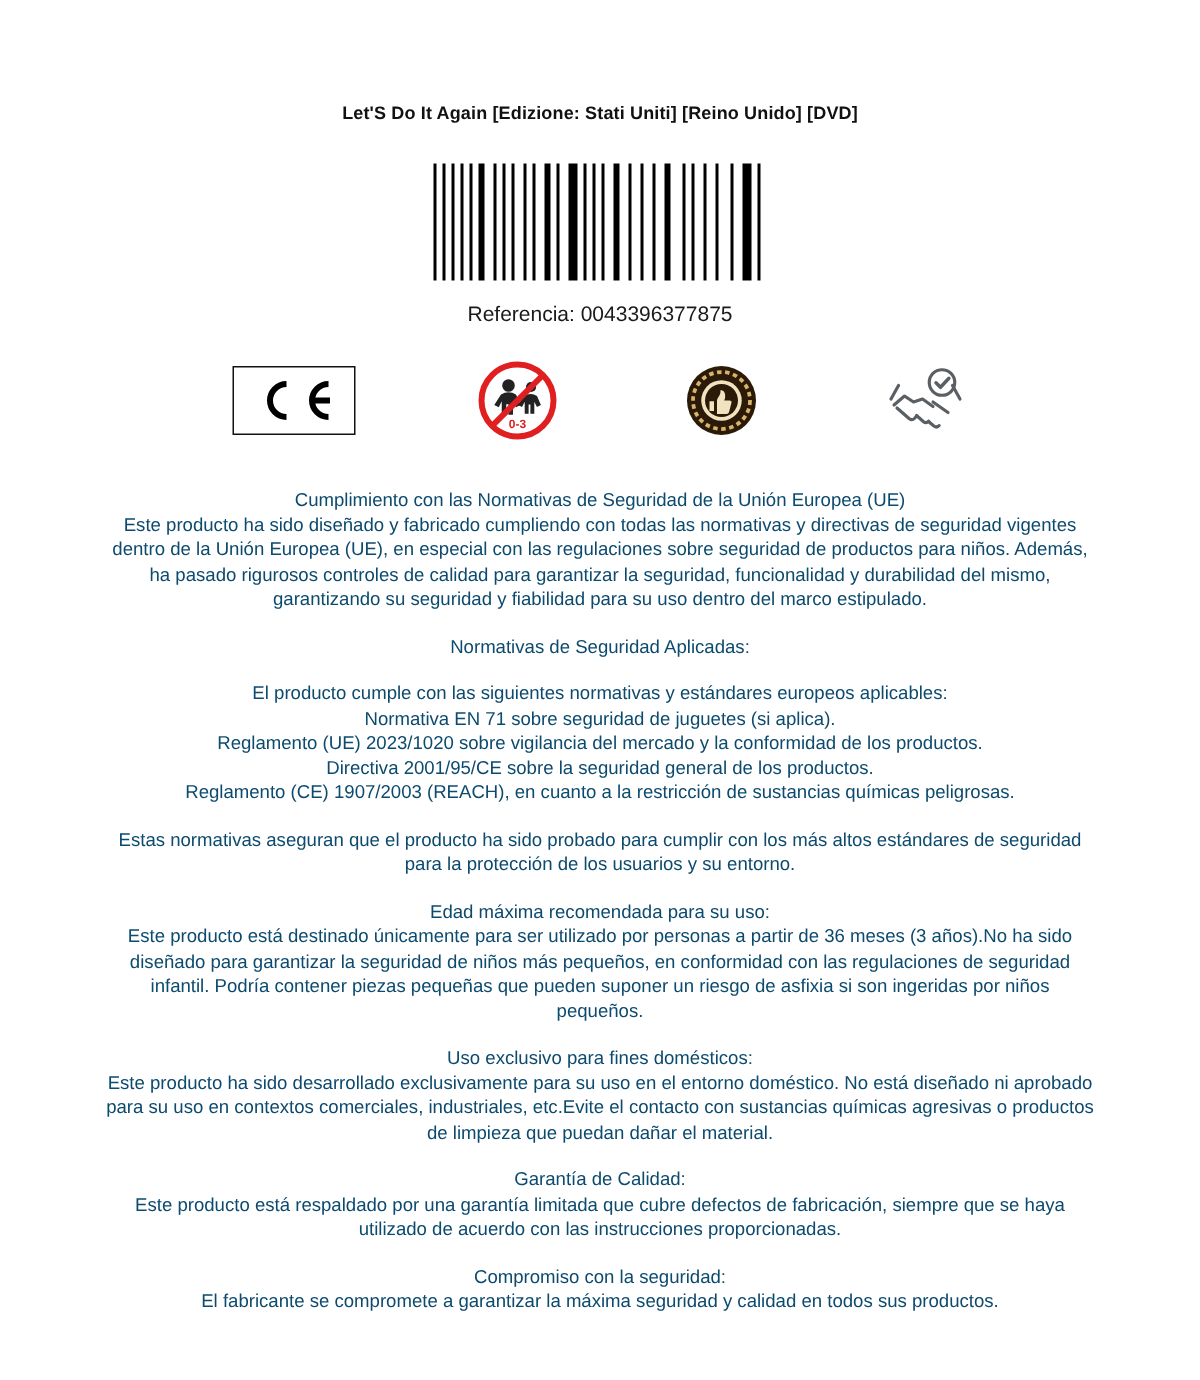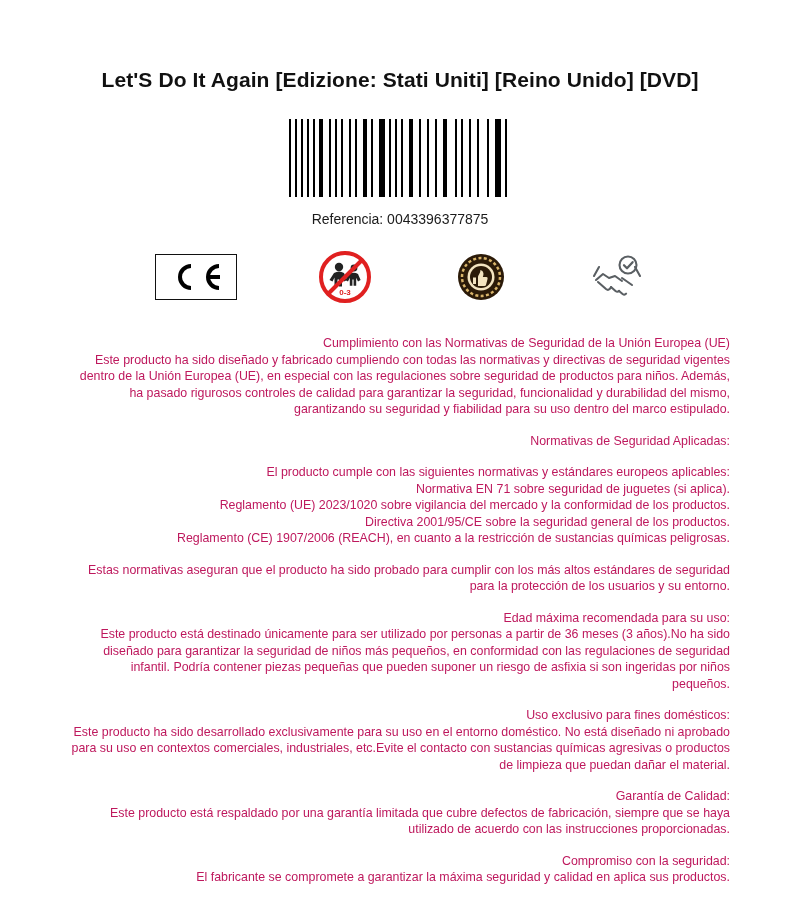--- a/index.html
+++ b/index.html
@@ -19,21 +19,21 @@
     height: 920px;
     box-sizing: border-box;
     padding: 0 40px;
     display: flex;
     flex-direction: column;
     align-items: center;
   }
 
   .product-title {
     margin-top: 68px;
-    font-size: 21px;
+    font-size: 12px;
     font-weight: bold;
     text-align: center;
     letter-spacing: 0.1px;
     color: #111;
   }
 
   .barcode-block {
     margin-top: 27px;
     display: flex;
     flex-direction: column;
@@ -86,22 +86,21 @@
 
   .legal {
     margin-top: 30px;
     width: 660px;
     text-align: center;
   }
   .legal p {
     margin: 0;
     font-size: 12.4px;
     line-height: 16.5px;
-    color: #be185d;
-    text-align: right;
+    color: #0c4a6e;
   }
   .gap-md { height: 15px; }
   .section-head {
     font-size: 12.4px;
     line-height: 16.5px;
   }
 </style>
 </head>
 <body>
 
@@ -230,35 +229,35 @@
     <p>Este producto ha sido diseñado y fabricado cumpliendo con todas las normativas y directivas de seguridad vigentes dentro de la Unión Europea (UE), en especial con las regulaciones sobre seguridad de productos para niños. Además, ha pasado rigurosos controles de calidad para garantizar la seguridad, funcionalidad y durabilidad del mismo, garantizando su seguridad y fiabilidad para su uso dentro del marco estipulado.</p>
 
     <div class="gap-md"></div>
     <p class="section-head">Normativas de Seguridad Aplicadas:</p>
 
     <div class="gap-md"></div>
     <p>El producto cumple con las siguientes normativas y estándares europeos aplicables:</p>
     <p>Normativa EN 71 sobre seguridad de juguetes (si aplica).</p>
     <p>Reglamento (UE) 2023/1020 sobre vigilancia del mercado y la conformidad de los productos.</p>
     <p>Directiva 2001/95/CE sobre la seguridad general de los productos.</p>
-    <p>Reglamento (CE) 1907/2006 (REACH), en cuanto a la restricción de sustancias químicas peligrosas.</p>
+    <p>Reglamento (CE) 1907/2003 (REACH), en cuanto a la restricción de sustancias químicas peligrosas.</p>
 
     <div class="gap-md"></div>
     <p>Estas normativas aseguran que el producto ha sido probado para cumplir con los más altos estándares de seguridad para la protección de los usuarios y su entorno.</p>
 
     <div class="gap-md"></div>
     <p class="section-head">Edad máxima recomendada para su uso:</p>
     <p>Este producto está destinado únicamente para ser utilizado por personas a partir de 36 meses (3 años).No ha sido diseñado para garantizar la seguridad de niños más pequeños, en conformidad con las regulaciones de seguridad infantil. Podría contener piezas pequeñas que pueden suponer un riesgo de asfixia si son ingeridas por niños pequeños.</p>
 
     <div class="gap-md"></div>
     <p class="section-head">Uso exclusivo para fines domésticos:</p>
     <p>Este producto ha sido desarrollado exclusivamente para su uso en el entorno doméstico. No está diseñado ni aprobado para su uso en contextos comerciales, industriales, etc.Evite el contacto con sustancias químicas agresivas o productos de limpieza que puedan dañar el material.</p>
 
     <div class="gap-md"></div>
     <p class="section-head">Garantía de Calidad:</p>
     <p>Este producto está respaldado por una garantía limitada que cubre defectos de fabricación, siempre que se haya utilizado de acuerdo con las instrucciones proporcionadas.</p>
 
     <div class="gap-md"></div>
     <p class="section-head">Compromiso con la seguridad:</p>
-    <p>El fabricante se compromete a garantizar la máxima seguridad y calidad en aplica sus productos.</p>
+    <p>El fabricante se compromete a garantizar la máxima seguridad y calidad en todos sus productos.</p>
   </div>
 
 </div>
 
 </body></html>

